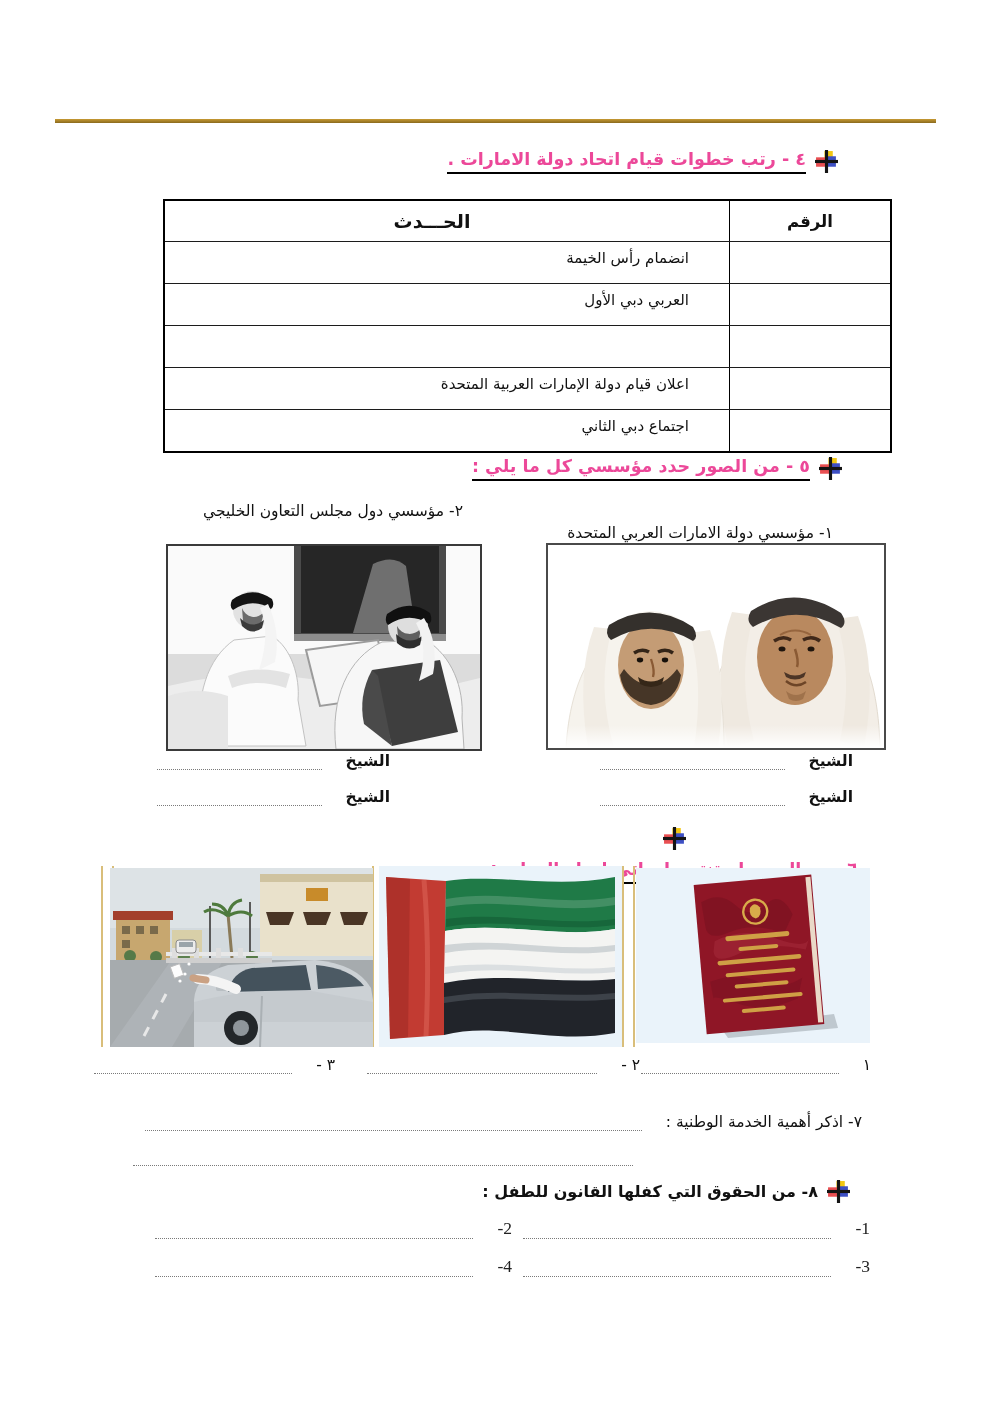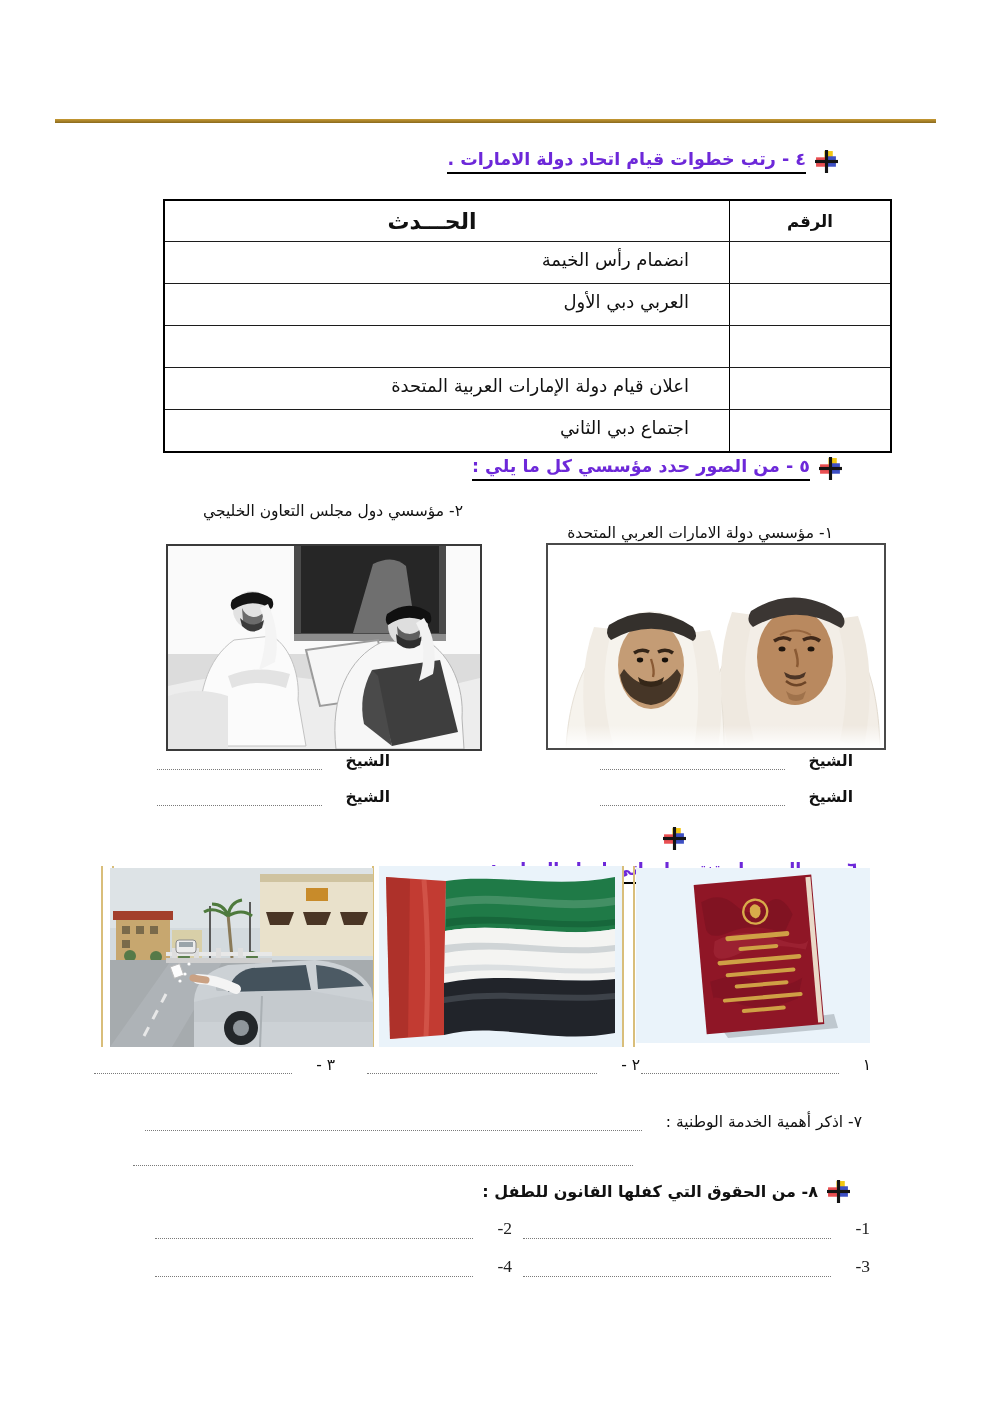--- a/index.html
+++ b/index.html
@@ -6,39 +6,39 @@
   body{
     width:992px;height:1403px;position:relative;overflow:hidden;
     font-family:"DejaVu Sans",sans-serif;color:#111;direction:rtl;
   }
   .abs{position:absolute;}
   
   .top-rule{left:55px;top:119px;width:881px;height:4px;
     background:linear-gradient(#c79a33,#8a6a1e);}
   
   .hrow{display:flex;align-items:center;gap:9px;}
-  .htext{font-weight:bold;font-size:17.5px;color:#6d28d9;
+  .htext{font-weight:bold;font-size:17.5px;color:#ec4899;
     border-bottom:2.4px solid #000;padding-bottom:3px;white-space:nowrap;}
   .plain-head{font-weight:bold;font-size:16px;white-space:nowrap;}
   .bullet{width:23px;height:23px;flex:0 0 auto;}
   .q4-head{top:149px;right:154px;}
   .q5-head{top:456px;right:150px;}
   .q6-head{top:827px;right:134px;flex-direction:column;}
   .q8-head{top:1180px;right:142px;}
   
   .q4-table{left:163px;top:199px;width:725px;border:2.2px solid #000;background:#fff;}
   .trow{display:flex;height:41px;}
   .trow.head{height:40px;}
   .trow + .trow{border-top:1.6px solid #1c1c1c;}
   .cell-num{width:160px;border-left:1.4px solid #000;display:flex;
     align-items:center;justify-content:center;font-size:15.5px;margin-left:28px;}
   .cell-ev{flex:1;display:flex;align-items:flex-start;padding:7px 12px 0 10px;
-    font-size:18px;white-space:nowrap;}
+    font-size:15px;white-space:nowrap;}
   .trow.head .cell-ev{justify-content:center;align-items:center;
-    padding-top:0;font-weight:bold;font-size:22px;}
+    padding-top:0;font-weight:bold;font-size:19px;}
   .trow.head .cell-num{font-weight:bold;font-size:16.5px;}
   
   .q5-item{font-size:15.5px;white-space:nowrap;}
   .q5-item1{top:524px;right:159px;}
   .q5-item2{top:502px;right:529px;}
   
   .photo{overflow:hidden;}
   .photo-gcc{left:166px;top:544px;width:312px;height:203px;border:2.5px solid #3a3a3a;background:#eee;}
   .photo-uae{left:546px;top:543px;width:336px;height:203px;border:2px solid #4a4a4a;background:#fff;}
   .photo-car{left:110px;top:868px;width:263px;height:179px;}

